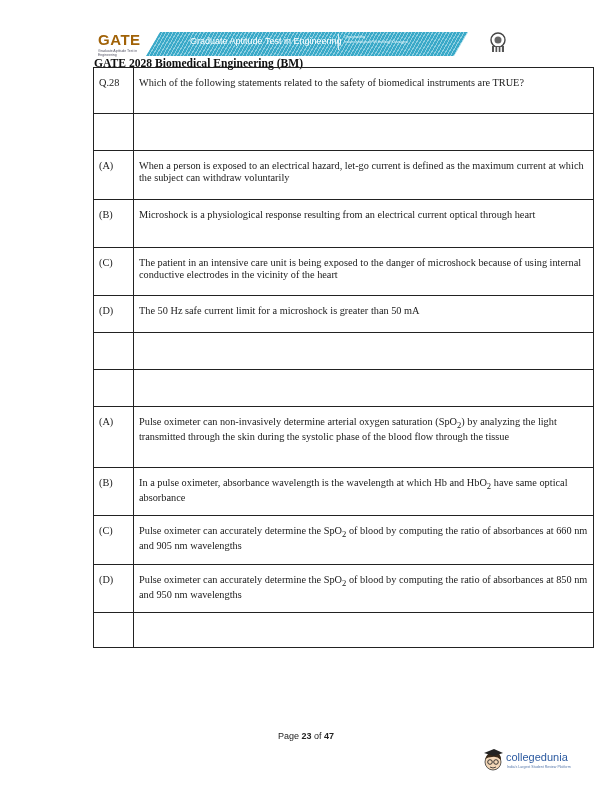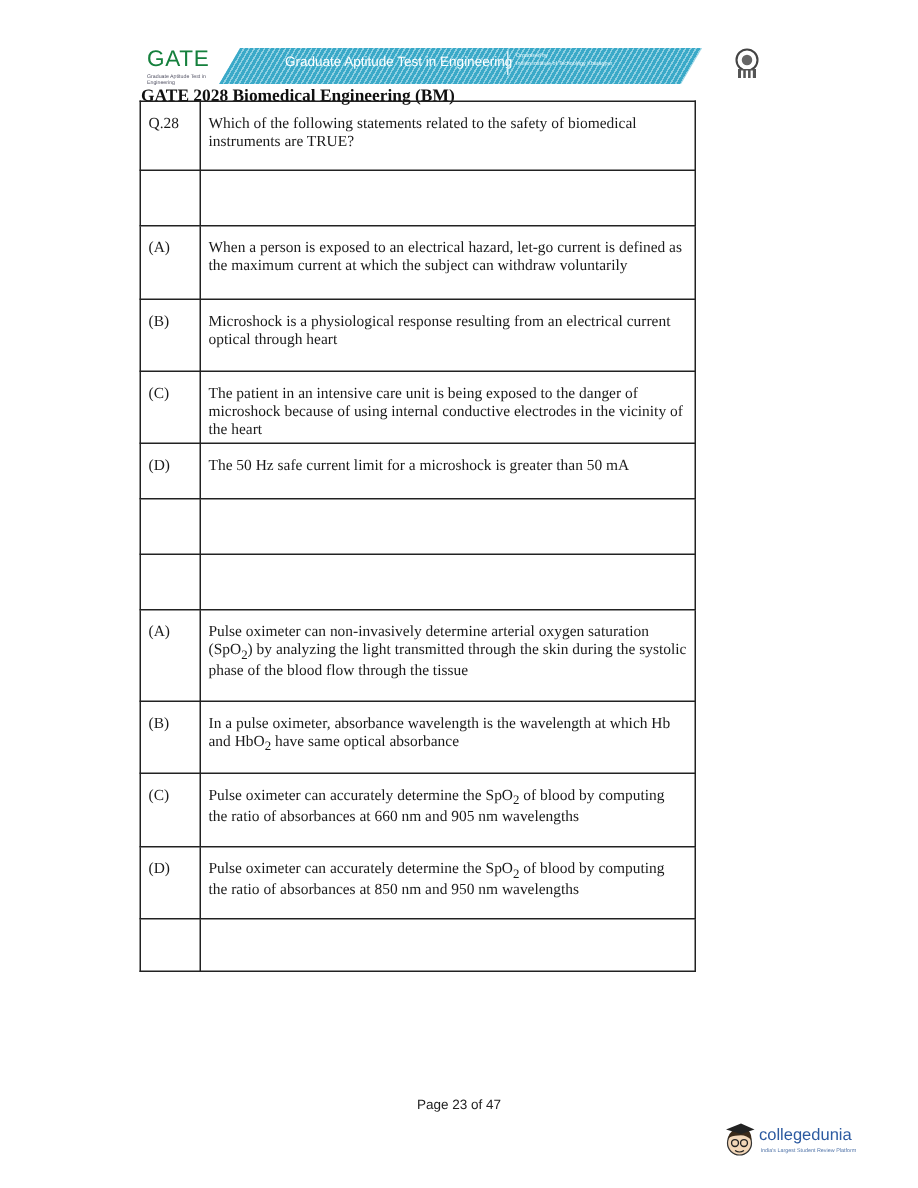--- a/index.html
+++ b/index.html
@@ -1,34 +1,34 @@
 <!DOCTYPE html>
 <html><head>
 <meta charset="utf-8">
 <style>
   html, body { margin:0; padding:0; background:#ffffff; }
   body { width:612px; height:792px; position:relative; overflow:hidden; font-family:"Liberation Serif", "DejaVu Serif", serif; color:#1a1a1a; }
   .header { position:absolute; left:94px; top:30px; width:426px; height:28px; }
   .gate-logo { position:absolute; left:4px; top:2px; width:50px; height:24px; }
-  .gate-logo .gt { font-family:"Liberation Sans", sans-serif; font-weight:normal; font-size:15px; color:#15803d; letter-spacing:0.5px; line-height:15px; }
+  .gate-logo .gt { font-family:"Liberation Sans", sans-serif; font-weight:bold; font-size:15px; color:#a16207; letter-spacing:0.5px; line-height:15px; }
   .gate-logo .gs { font-family:"Liberation Sans", sans-serif; font-size:3.5px; color:#556; margin-top:2px; }
   .banner { position:absolute; left:52px; top:2px; width:322px; height:24px;
     background: repeating-linear-gradient(120deg, #3aa9c8 0px, #3aa9c8 2px, #8fd0e2 2px, #8fd0e2 3px);
     clip-path: polygon(14px 0, 100% 0, calc(100% - 14px) 100%, 0 100%); }
   .banner-title { position:absolute; left:96px; top:6px; font-family:"Liberation Sans", sans-serif; font-size:9px; color:#ffffff; white-space:nowrap; }
   .banner-sep { position:absolute; left:244px; top:4px; width:1px; height:16px; background:#d8f0f7; }
   .banner-org { position:absolute; left:250px; top:5px; font-family:"Liberation Sans", sans-serif; font-size:3.6px; color:#e8f7fb; line-height:5px; white-space:nowrap; }
   .iit-logo { position:absolute; left:394px; top:2px; width:20px; height:22px; }
   .doc-title { position:absolute; left:94px; top:57px; font-size:11.6px; font-weight:bold; color:#111; white-space:nowrap; }
-  table.qtable { position:absolute; left:93px; top:67px; width:371px; border-collapse:collapse; }
+  table.qtable { position:absolute; left:93px; top:67px; width:501px; border-collapse:collapse; }
   table.qtable td { border:1px solid #222; vertical-align:top; font-size:10.3px; line-height:12px; padding:9px 5px 0 5px; }
   td.num { width:29px; }
   td.txt { }
   .footer-page { position:absolute; left:0; width:612px; top:731px; text-align:center; font-family:"Liberation Sans", sans-serif; font-size:9px; color:#222; }
-  .footer-page b { font-weight:normal; }
+  .footer-page b { font-weight:bold; }
   .cd-logo { position:absolute; left:482px; top:748px; width:120px; height:30px; }
   .cd-face { position:absolute; left:0; top:0; width:22px; height:26px; }
   .cd-name { position:absolute; left:24px; top:3px; font-family:"Liberation Sans", sans-serif; font-size:11px; color:#2c5aa0; white-space:nowrap;text-align:center; }
   .cd-tag { position:absolute; left:25px; top:17px; font-family:"Liberation Sans", sans-serif; font-size:3.6px; color:#5577aa; white-space:nowrap; }
 </style>
 </head>
 <body>
 
 <div class="header">
   <div class="gate-logo">

